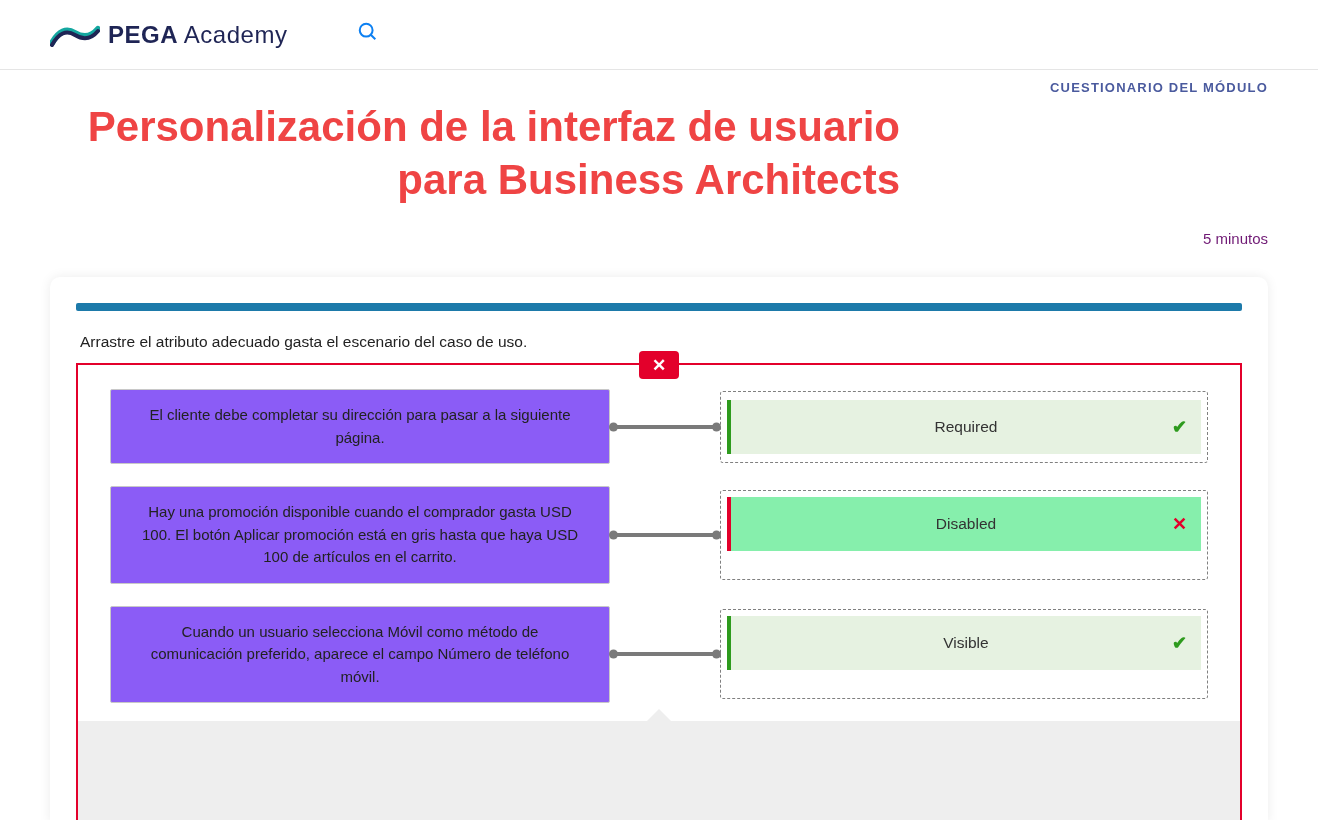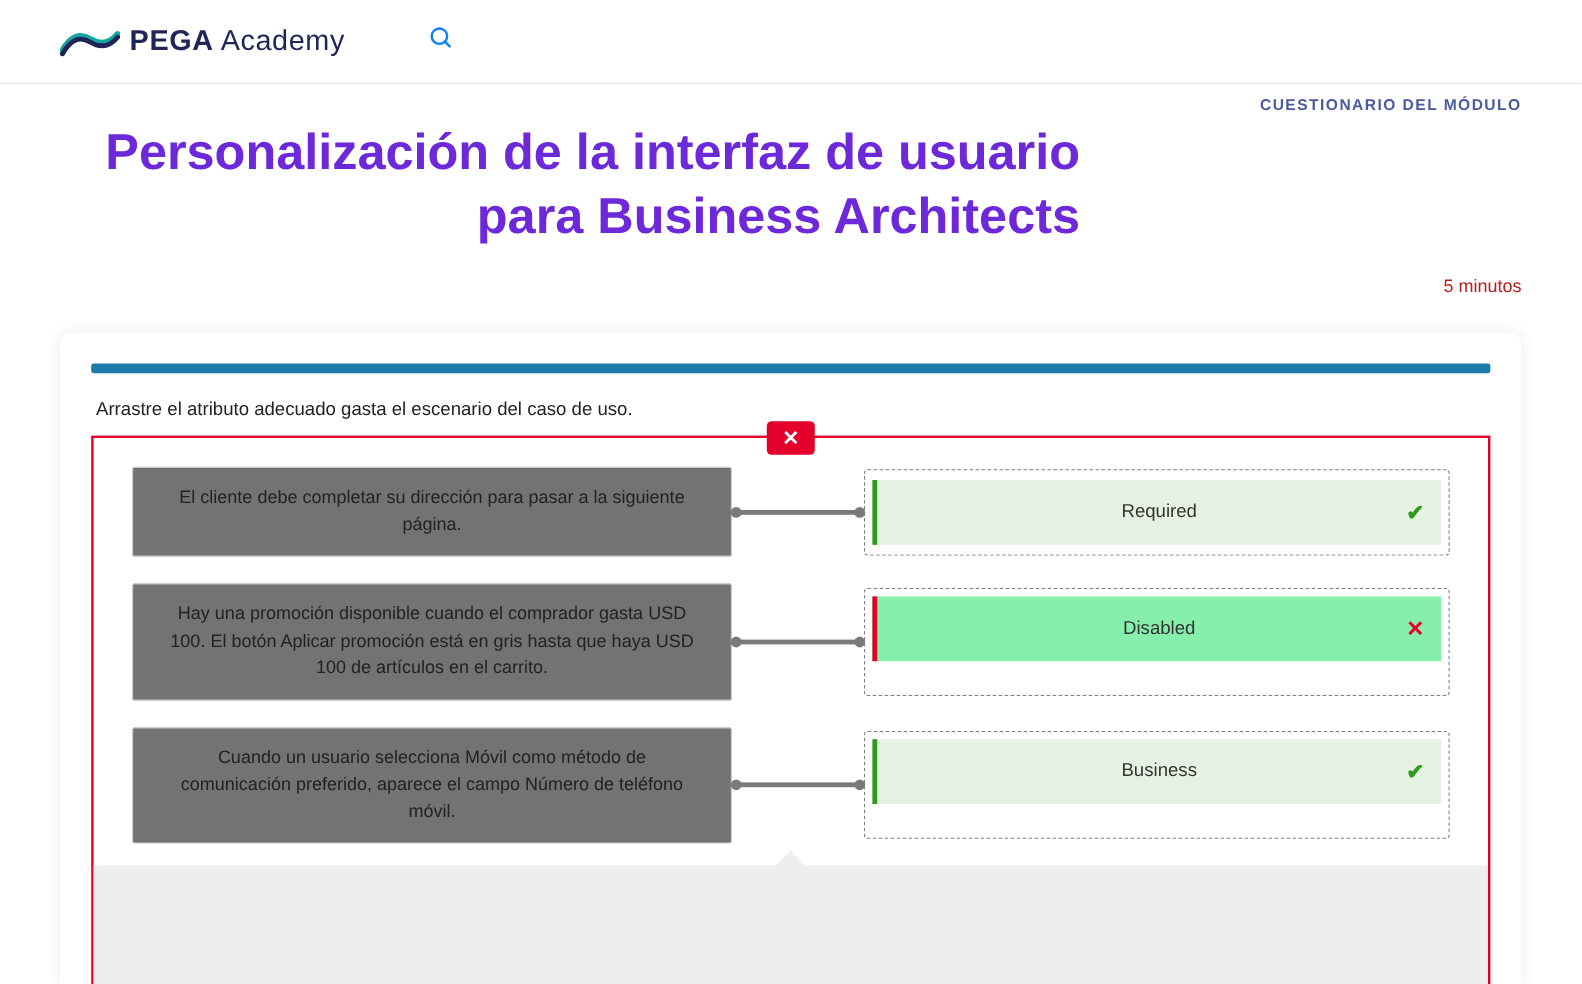--- a/index.html
+++ b/index.html
@@ -11,37 +11,37 @@
   .logo-mark { width: 50px; height: 24px; }
   .logo-text { font-size: 24px; font-weight: 400; color: #1f2555; letter-spacing: 0.5px; }
   .logo-text b { font-weight: 800; text-align: right; }
   .nav { display: flex; gap: 26px; flex: 1; }
   .nav-item { color: #1f2555; font-size: 15.5px; font-weight: 600; text-decoration: none; cursor: pointer; }
   .search-btn { color: #007bff; font-size: 22px; padding-left: 20px; }
   
   
   .page-head { padding: 10px 50px 30px 50px; text-align: right; }
   .eyebrow { color: #4a5a9e; font-size: 13px; font-weight: 700; letter-spacing: 1.2px; margin-bottom: 6px; }
-  .title { color: #6d28d9; font-size: 42px; font-weight: 800; line-height: 1.25; max-width: 850px; }
-  .duration { color: #b91c1c; font-size: 15px; margin-top: 24px; }
+  .title { color: #ef4444; font-size: 42px; font-weight: 800; line-height: 1.25; max-width: 850px; }
+  .duration { color: #701a75; font-size: 15px; margin-top: 24px; }
   
   
   .quiz-wrap { padding: 0 50px 40px 50px; }
   .quiz-card { background: #fff; border-radius: 10px 10px 0 0; box-shadow: 0 0 12px rgba(0,0,0,0.08); padding: 26px 26px 0 26px; }
   .progress-bar { height: 8px; background: #1d7aaa; border-radius: 2px; margin-bottom: 22px; }
   .question-text { font-size: 15.5px; color: #222; margin-bottom: 12px; padding-left: 4px; }
   
   .match-area { border: 2px solid #e3002b; position: relative; padding: 24px 32px 24px 32px; background: #fff; }
   .match-area::after { content: ""; display: block; height: 100px; background: #eeeeee; margin: 18px -32px -24px -32px; position: relative; }
   .match-area-notch { position: absolute; left: 50%; top: 100%; margin-top: -112px; transform: translate(-50%,0); width: 0; height: 0; border-left: 14px solid transparent; border-right: 14px solid transparent; border-bottom: 14px solid #eeeeee; z-index: 5;}
   .incorrect-badge { position: absolute; top: -14px; left: 50%; transform: translateX(-50%); width: 40px; height: 28px; background: #e3002b; border-radius: 4px; display: flex; align-items: center; justify-content: center; color: #fff; font-size: 17px; font-weight: 700; z-index: 10;}
   
   .rows { display: flex; flex-direction: column; gap: 22px; position: relative; z-index: 2;}
   .match-row { display: flex; align-items: center; gap: 0; position: relative; }
-  .scenario { flex: 0 0 500px; border: 1px solid #c8c8c8; border-radius: 2px; padding: 14px 26px; font-size: 15px; color: #222; text-align: center; line-height: 1.5; background: #737373; min-height: 60px; display: flex; align-items: center; justify-content: center;}
+  .scenario { flex: 0 0 500px; border: 1px solid #c8c8c8; border-radius: 2px; padding: 14px 26px; font-size: 15px; color: #222; text-align: center; line-height: 1.5; background: #8b5cf6; min-height: 60px; display: flex; align-items: center; justify-content: center;}
   .connector { flex: 0 0 110px; height: 4px; background: #7a7a7a; position: relative; margin: 0 0px;}
   .connector::before, .connector::after { content: ""; position: absolute; top: 50%; width: 9px; height: 9px; background: #7a7a7a; border-radius: 50%; transform: translateY(-50%);}
   .connector::before { left: -1px; }
   .connector::after { right: -1px; }
   .drop { flex: 1; border: 1.5px dashed #808080; border-radius: 3px; padding: 8px 6px; min-height: 60px; display: flex; align-items: center; }
   .answer { flex: 1; height: 54px; display: flex; align-items: center; justify-content: center; font-size: 15.5px; position: relative; border-left: 4px solid; padding: 0 40px;}
   .answer.correct { background: #e6f2e1; border-left-color: #2e9b1e; color: #333;}
   .answer.wrong   { background: #86efac; border-left-color: #e3002b; color: #333;}
   .answer .mark { position: absolute; right: 14px; top: 50%; transform: translateY(-50%); font-size: 18px; font-weight: 700;}
   .answer.correct .mark { color: #2e9b1e; }
@@ -104,21 +104,21 @@
               <span class="mark">✕</span>
             </div>
           </div>
         </div>
 
         <div class="match-row">
           <div class="scenario">Cuando un usuario selecciona Móvil como método de comunicación preferido, aparece el campo Número de teléfono móvil.</div>
           <div class="connector"></div>
           <div class="drop tall">
             <div class="answer correct">
-              <span>Business</span>
+              <span>Visible</span>
               <span class="mark">✔</span>
             </div>
           </div>
         </div>
 
       </div>
       <div class="match-area-notch"></div>
     </div>
 
   </div>

